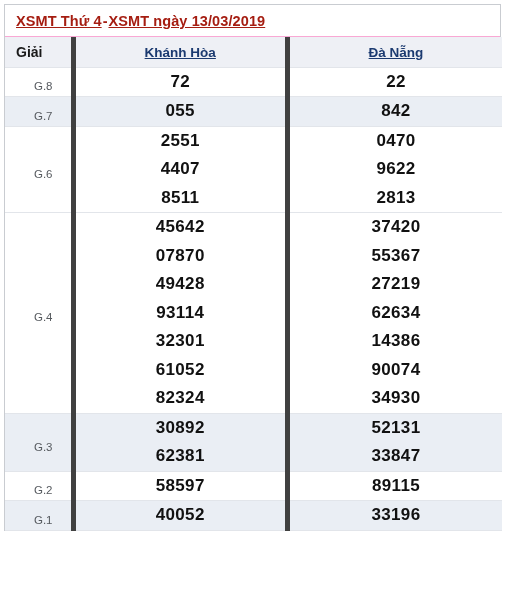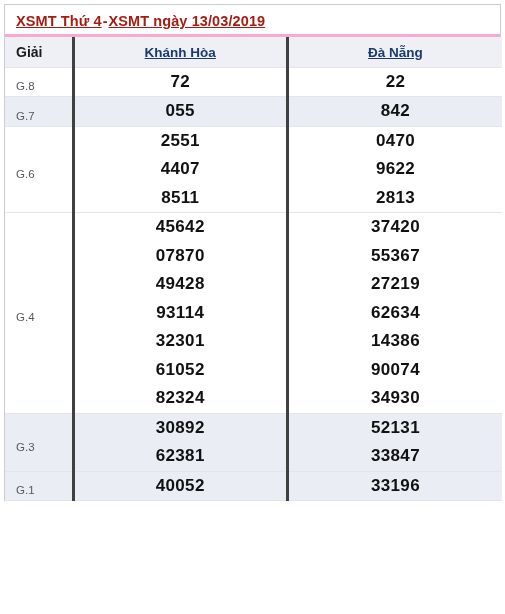--- a/index.html
+++ b/index.html
@@ -32,21 +32,21 @@
   }
 
   
   .title-bar {
     height: 32px;
     line-height: 32px;
     padding-left: 11px;
     background: #ffffff;
     white-space: nowrap;
     overflow: hidden;
-    border-bottom: 3px solid #f9a8d4;
+    border-bottom: 1px solid #f9a8d4;
     box-sizing: border-box;
   }
   .title-link {
     color: #a51d11;
     font-size: 14.5px;
     font-weight: bold;
     text-decoration: underline;
     letter-spacing: 0.1px;
   }
   .title-sep {
@@ -60,21 +60,21 @@
   table.xs-table {
     border-collapse: collapse;
     width: 100%;
     table-layout: fixed;
   }
   table.xs-table col.c-prize { width: 68px; }
   table.xs-table col.c-prov  { width: 214.5px; }
 
   table.xs-table th,
   table.xs-table td {
-    border-left: 3px solid #404040;
+    border-left: 5px solid #404040;
     border-bottom: 1px solid #e2e5ea;
     padding: 0;
     vertical-align: middle;
     box-sizing: border-box;
   }
   table.xs-table th:first-child,
   table.xs-table td:first-child {
     border-left: none;
   }
 
@@ -94,21 +94,21 @@
   .th-prov { text-align: center; }
   .prov-link {
     color: #1b3a70;
     font-size: 13.5px;
     font-weight: bold;
     text-decoration: underline;
   }
 
   
   .prize-label {
-    text-align: left;
+    text-align: center;
     padding-left: 11px !important;
     color: #55595e;
     font-size: 11.5px;
     font-weight: normal;
     vertical-align: top;
     padding-top: 9px !important;
   }
   .nums {
     text-align: center;
     color: #111111;
@@ -217,20 +217,29 @@
             <td class="prize-label">G.3</td>
             <td class="nums">
               <div class="num-line">30892</div>
               <div class="num-line">62381</div>
             </td>
             <td class="nums">
               <div class="num-line">52131</div>
               <div class="num-line">33847</div>
             </td>
           </tr>
+          <tr class="plain">
+            <td class="prize-label">G.2</td>
+            <td class="nums">
+              <div class="num-line">58597</div>
+            </td>
+            <td class="nums">
+              <div class="num-line">89115</div>
+            </td>
+          </tr>
           <tr class="shade">
             <td class="prize-label">G.1</td>
             <td class="nums">
               <div class="num-line">40052</div>
             </td>
             <td class="nums">
               <div class="num-line">33196</div>
             </td>
           </tr>
         </tbody>

